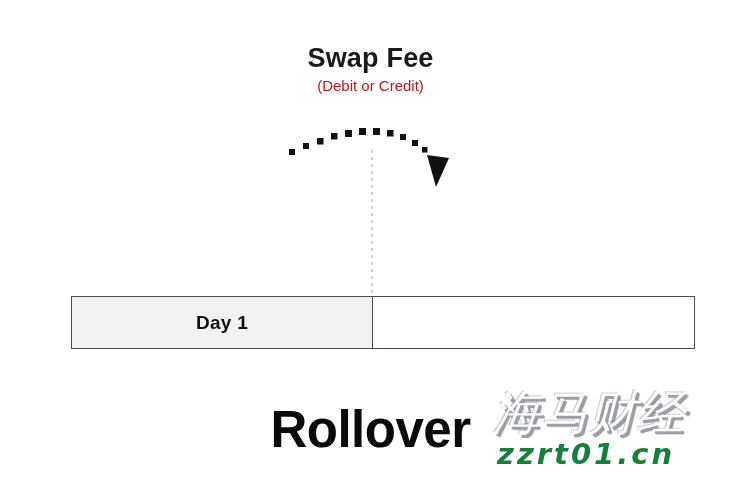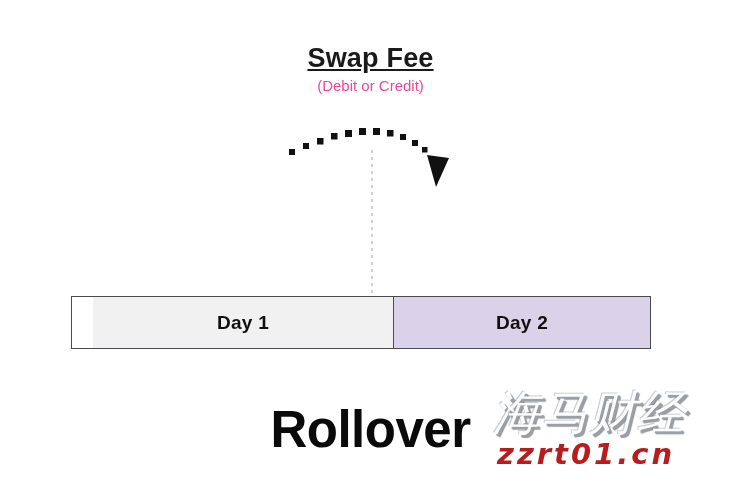--- a/index.html
+++ b/index.html
@@ -25,27 +25,26 @@
     top: 44px;
     width: 741px;
     text-align: center;
   }
   #swap-fee-title {
     font-size: 27px;
     font-weight: bold;
     color: #1a1a1a;
     letter-spacing: 0.2px;
     line-height: 1.05;
-    text-decoration: underline;
   }
   #swap-fee-subtitle {
     margin-top: 6px;
     font-size: 15px;
     font-weight: normal;
-    color: #ec4899;
+    color: #b91c1c;
     line-height: 1.1;
   }
 
   
   #arc-layer {
     position: absolute;
     left: 0;
     top: 0;
     width: 741px;
     height: 486px;
@@ -75,27 +74,26 @@
     text-align: center;
     line-height: 1.28;
     white-space: pre-line;
   }
 
   
   #day-bars {
     position: absolute;
     left: 71px;
     top: 296px;
-    width: 580px;
+    width: 624px;
     height: 53px;
     display: flex;
     border: 1.6px solid #4a4a52;
     box-sizing: border-box;
     z-index: 3;
-    padding-left: 21px;
   }
   .day-cell {
     display: flex;
     align-items: center;
     justify-content: center;
     height: 100%;
     box-sizing: border-box;
   }
   #day-1-cell {
     width: 301px;
@@ -148,21 +146,21 @@
       -1px -1px 0 #c9ced4;
     white-space: nowrap;
   }
   #watermark-domain {
     margin-top: 2px;
     margin-left: 4px;
     font-family: "DejaVu Sans", sans-serif;
     font-size: 29px;
     font-weight: bold;
     font-style: italic;
-    color: #b91c1c;
+    color: #15803d;
     letter-spacing: 3px;
     line-height: 1;
     text-shadow: 1px 1px 0 rgba(255,255,255,0.85);
     white-space: nowrap;
   }
 </style>
 </head>
 <body>
 
 <div id="canvas">
@@ -191,23 +189,20 @@
     </g>
 
     <polygon points="427,155 449,158 436,187" fill="#111111"></polygon>
   </svg>
 
 
   <div id="day-bars">
     <div id="day-1-cell" class="day-cell">
       <span class="day-label">Day 1</span>
     </div>
-    <div id="day-2-cell" class="day-cell">
-      <span class="day-label">Day 2</span>
-    </div>
   </div>
 
   <div id="rollover-heading">Rollover</div>
 
   <div id="watermark">
     <div id="watermark-cn">海马财经</div>
     <div id="watermark-domain">zzrt01.cn</div>
   </div>
 
 </div>

